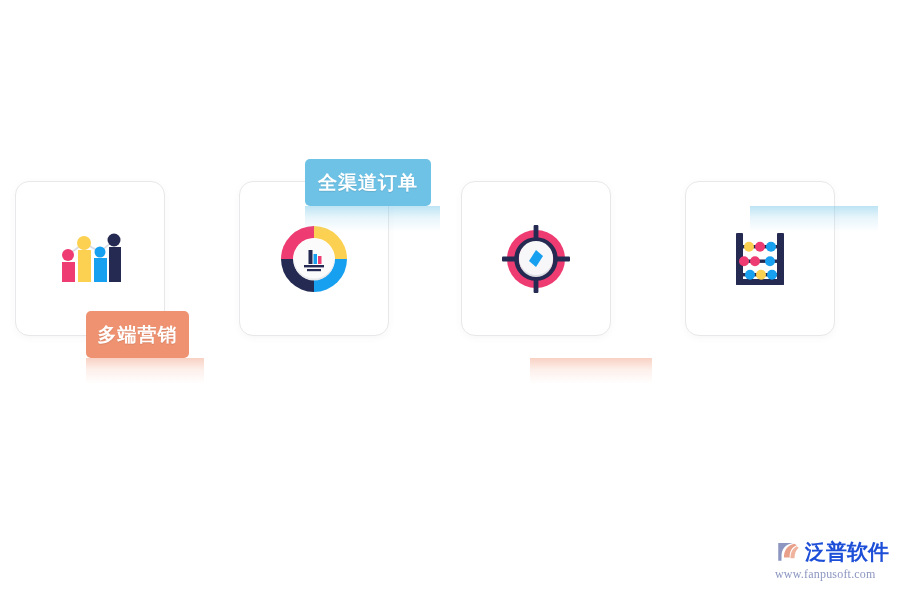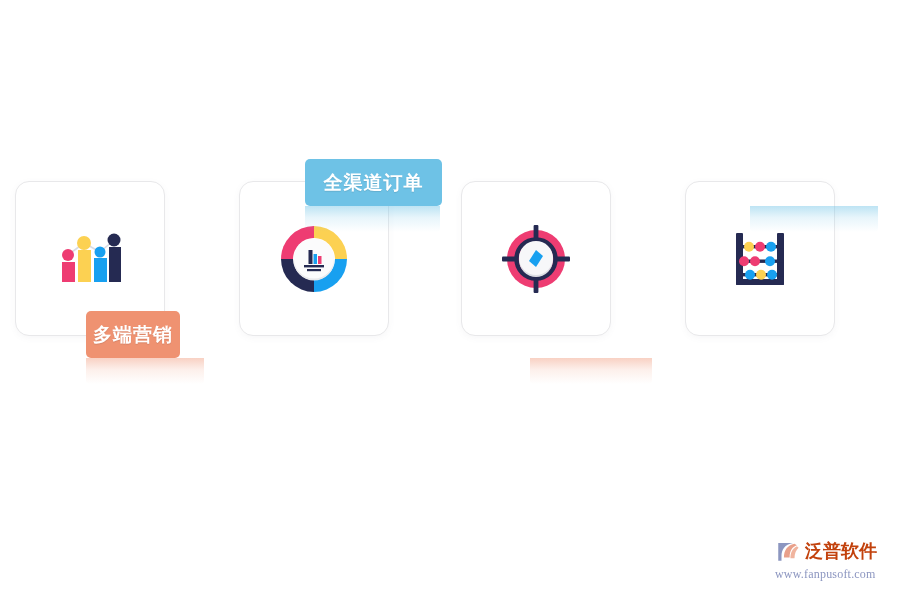--- a/index.html
+++ b/index.html
@@ -83,24 +83,24 @@
         rgba(110,194,230,0.00) 100%);
   }
   .reflect-orange {
     background: linear-gradient(to bottom,
         rgba(239,146,113,0.42) 0%,
         rgba(239,146,113,0.14) 45%,
         rgba(239,146,113,0.00) 100%);
   }
 
   
-  .badge-1 { left: 86px;  top: 311px; width: 94px; }
+  .badge-1 { left: 86px;  top: 311px; width: 103px; }
   .refl-1  { left: 86px;  top: 358px; width: 118px; }
 
-  .badge-2 { left: 305px; top: 159px; width: 137px; }
+  .badge-2 { left: 305px; top: 159px; width: 126px; }
   .refl-2  { left: 305px; top: 206px; width: 135px; }
 
   .badge-3 { left: 530px; top: 311px; width: 122px; }
   .refl-3  { left: 530px; top: 358px; width: 122px; }
 
   .badge-4 { left: 750px; top: 159px; width: 128px; }
   .refl-4  { left: 750px; top: 206px; width: 128px; }
 
   
   .logo {
@@ -110,22 +110,22 @@
     width: 118px;
     height: 50px;
   }
   .logo-row {
     display: flex;
     align-items: center;
     gap: 4px;
   }
   .logo-mark { width: 26px; height: 26px; flex: 0 0 auto; }
   .logo-text {
-    color: #c2410c;
-    font-size: 18px;
+    color: #1d4ed8;
+    font-size: 21px;
     font-weight: bold;
     letter-spacing: 0px;
     line-height: 1;
     white-space: nowrap;
   }
   .logo-url {
     color: #8c96c0;
     font-size: 12px;
     letter-spacing: 0.2px;
     margin-top: 3px;

